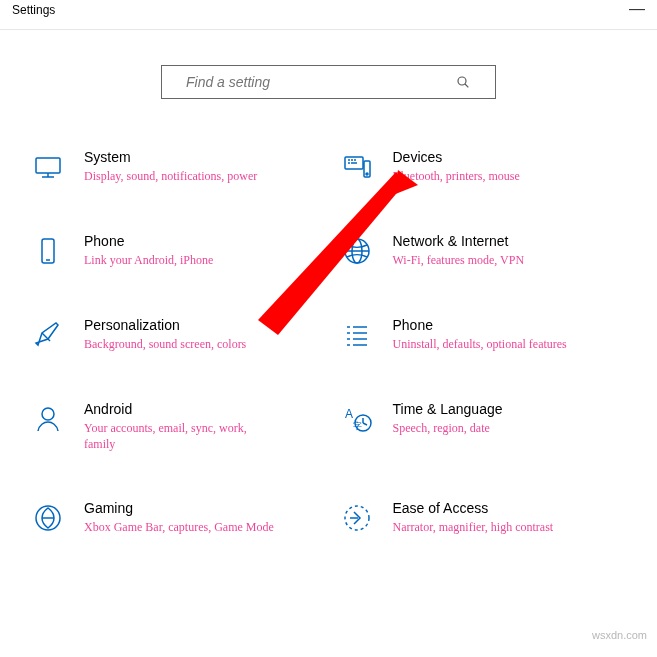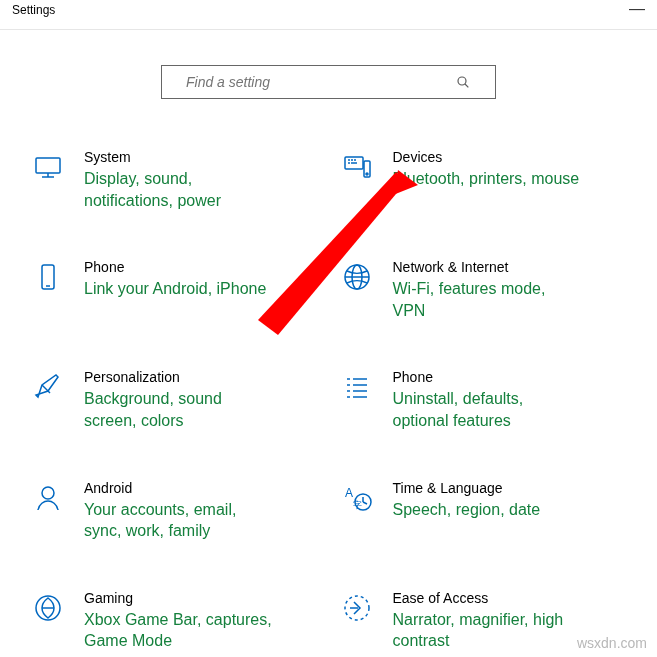--- a/index.html
+++ b/index.html
@@ -64,30 +64,30 @@
       height: 36px;
       display: flex;
       align-items: center;
       justify-content: center;
       flex-shrink: 0;
       color: #0067c0;
     }
     .tile .icon-slot svg { width: 32px; height: 32px; stroke: #0067c0; fill: none; stroke-width: 1.5; }
     .tile-text { max-width: 190px; }
     .tile-title { font-size: 14px; color: #000; margin-bottom: 3px; }
-    .tile-sub { font-size: 16px; color: #15803d; line-height: 1.35; }
+    .tile-sub { font-size: 12px; color: #ec4899; line-height: 1.35; font-family: Liberation Serif, serif; }
     .arrow {
       position: absolute;
       pointer-events: none;
     }
     .watermark {
       position: absolute;
-      bottom: 6px;
+      bottom: 16px;
       right: 10px;
-      font-size: 14px;
+      font-size: 11px;
       color: #b8b8b8;
     }
   </style>
 </head>
 <body>
 
 <div class="titlebar">
   <span class="title">Settings</span>
   <span class="min">—</span>
 </div>

